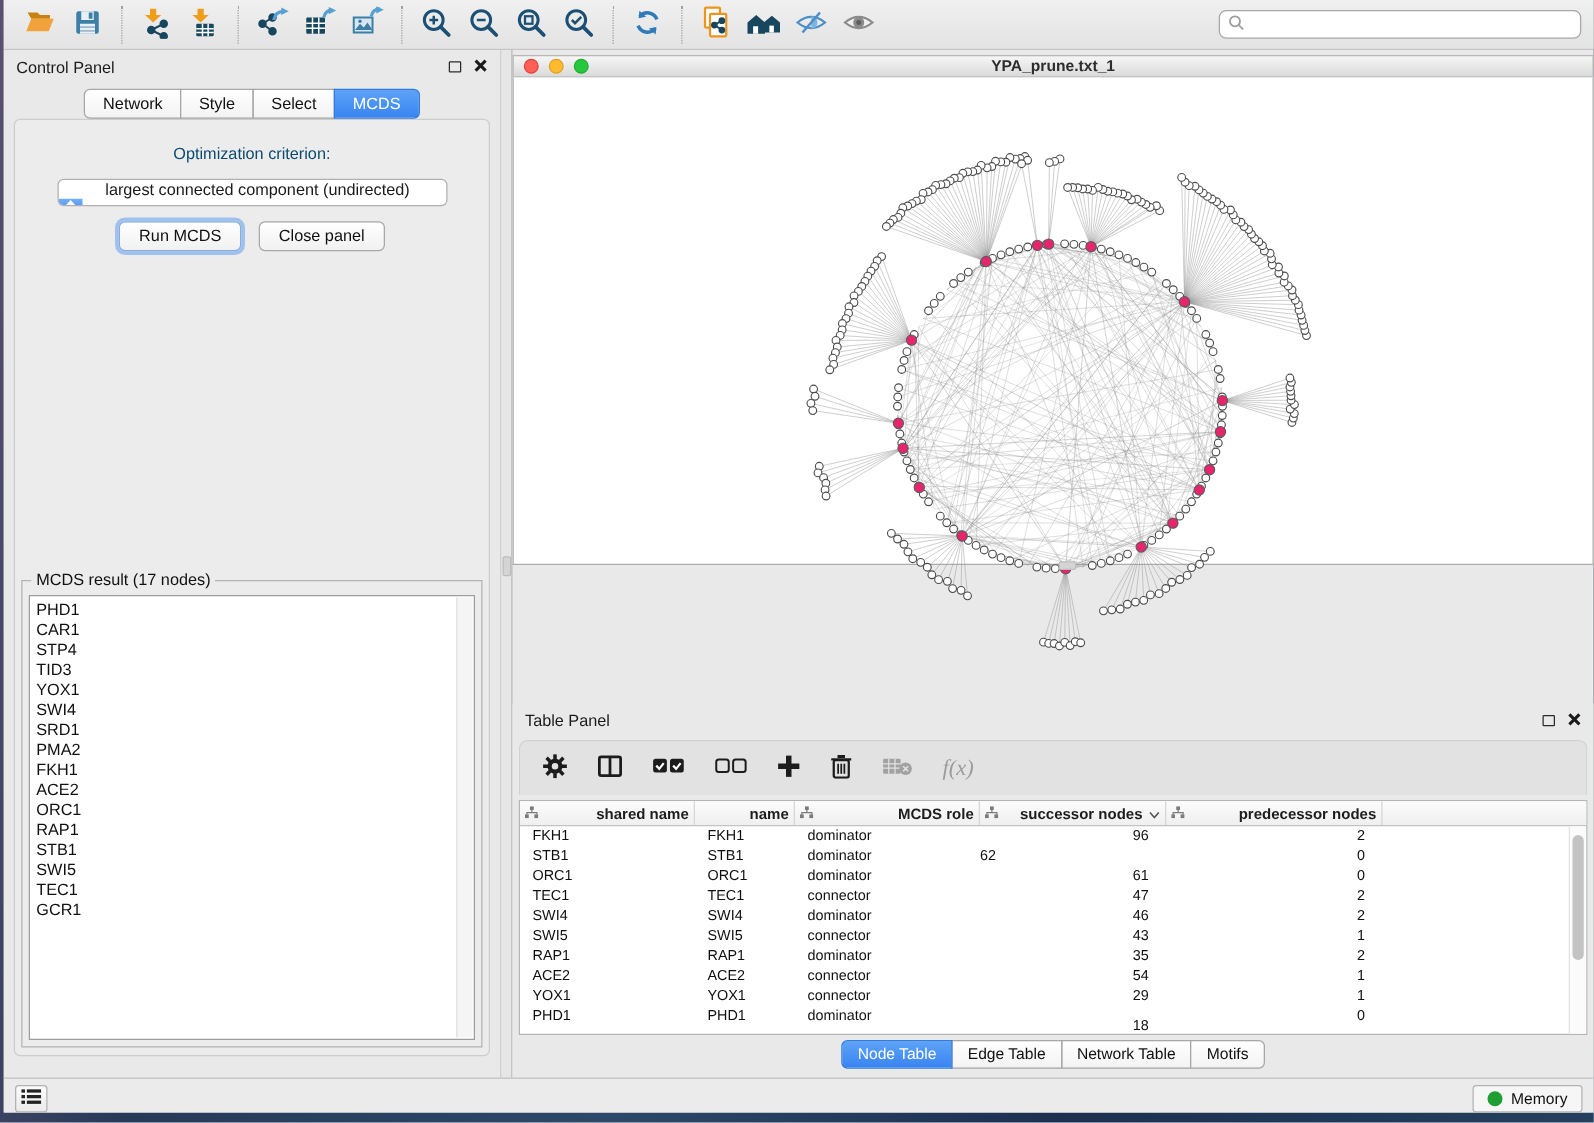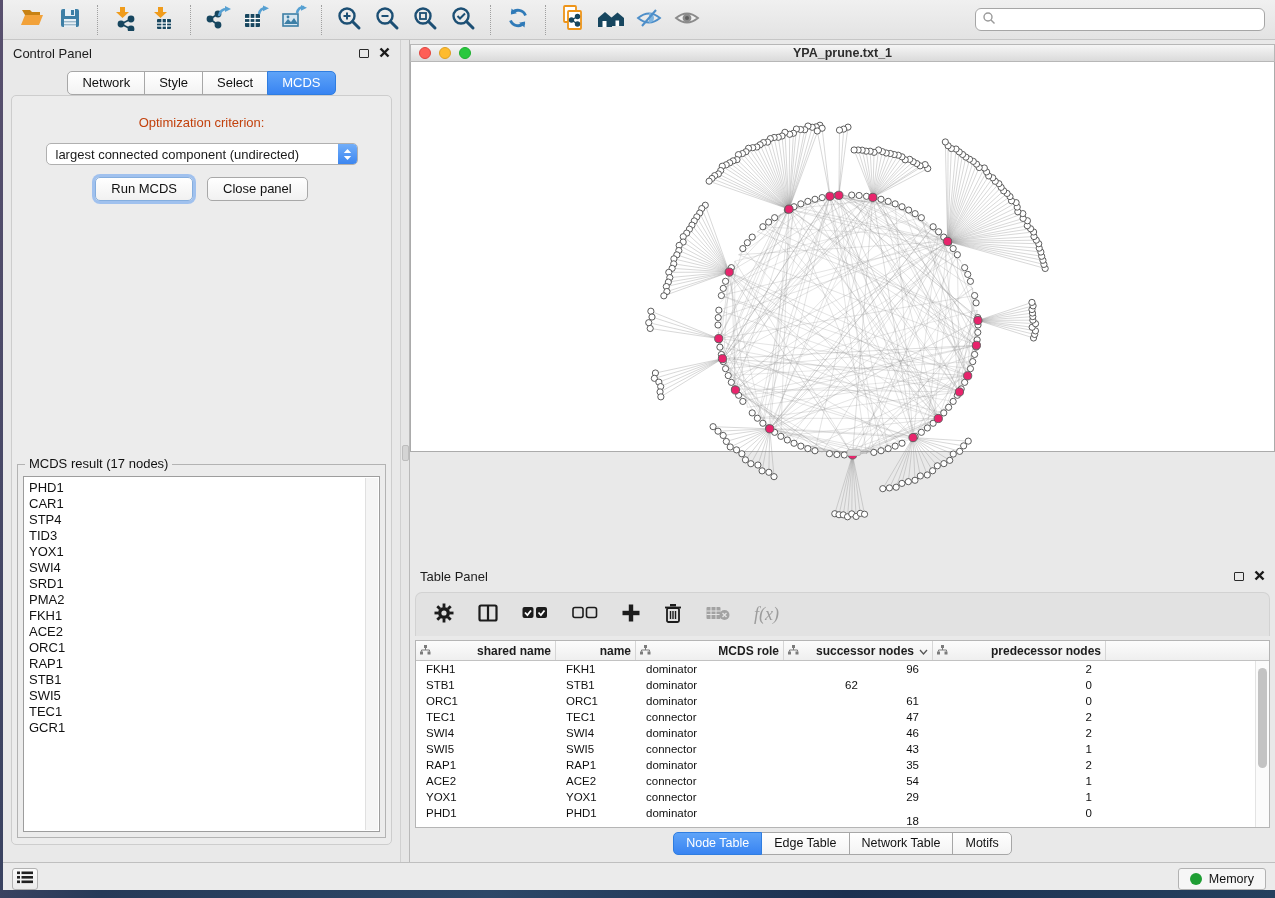--- a/index.html
+++ b/index.html
@@ -28,23 +28,23 @@
   .panel-icons { margin-left:auto; display:flex; gap:10px; align-items:center; }
   .float-ic { width:10px; height:9px; border:1.6px solid #2a2a2a; border-radius:1px; }
   .seg-row { display:flex; justify-content:center; margin-top:5px; position:relative; z-index:2; }
   .seg { background:linear-gradient(#ffffff,#f3f3f3); border:1px solid #a7a7a7; padding:3px 14px 4px;
     font-size:13px; margin-left:-1px; color:#111; }
   .seg:first-child { border-radius:5px 0 0 5px; margin-left:0; }
   .seg:last-child { border-radius:0 5px 5px 0; }
   .seg.active { background:linear-gradient(#5ea3f8,#3884f2); border-color:#2f7de0; color:#fff; position:relative; z-index:1; }
   .tab-content { position:absolute; left:8px; right:8px; top:55px; bottom:17px;
     background:#ececec; border:1px solid #cdcdcd; border-radius:5px; }
-  .opt-label { text-align:center; margin-top:19px; font-size:13px; color:#c2410c; }
+  .opt-label { text-align:center; margin-top:19px; font-size:13px; color:#0c4a6e; }
   .selectbox { width:312px; height:22px; margin:13px auto 0; background:#fff; border:1px solid #b0b0b0;
-    border-radius:5px; display:flex; align-items:center; overflow:hidden; }
+    border-radius:5px; display:flex; align-items:center; overflow:hidden;flex-direction:column; }
   .selectbox .val { flex:1; padding-left:9px; font-size:13px; white-space:nowrap; }
   .stepper { width:19px; align-self:stretch; background:linear-gradient(#72aef9,#3c86f0);
     display:flex; flex-direction:column; align-items:center; justify-content:center; gap:1px; }
   .stepper svg { display:block; }
   .btn-row { display:flex; justify-content:center; gap:14px; margin-top:12px; }
   .pbtn { background:linear-gradient(#ffffff,#f1f1f1); border:1px solid #a8a8a8; border-radius:5px;
     padding:3px 15px 4px; font-size:13px; color:#111; }
   .pbtn.focused { box-shadow:0 0 0 3px rgba(110,165,240,.6); border-color:#85aede; }
   .result-group { position:absolute; left:5px; right:5px; top:368px; bottom:6px; border:1px solid #b3b3b3; }
   .result-legend { position:absolute; top:-9px; left:7px; background:#ececec; padding:0 4px; font-size:13px; color:#111; }
@@ -1220,21 +1220,21 @@
               <div class="td" style="width: 140px; text-align: left; padding: 0px 0px 0px 10px;">FKH1</div>
               <div class="td" style="width: 80px; text-align: left; padding: 0px 0px 0px 10px;">FKH1</div>
               <div class="td" style="width: 148px; text-align: left; padding: 0px 0px 0px 10px;">dominator</div>
               <div class="td" style="width: 149px; text-align: right; padding: 0px 14px 0px 0px;">96</div>
               <div class="td" style="width: 173px; text-align: right; padding: 0px 14px 0px 0px;">2</div>
             </div>
             <div class="tr">
               <div class="td" style="width: 140px; text-align: left; padding: 0px 0px 0px 10px;">STB1</div>
               <div class="td" style="width: 80px; text-align: left; padding: 0px 0px 0px 10px;">STB1</div>
               <div class="td" style="width: 148px; text-align: left; padding: 0px 0px 0px 10px;">dominator</div>
-              <div class="td" style="width: 149px; text-align: center; padding: 0px 14px 0px 0px;">62</div>
+              <div class="td" style="width: 149px; text-align: left; padding: 0px 14px 0px 0px;">62</div>
               <div class="td" style="width: 173px; text-align: right; padding: 0px 14px 0px 0px;">0</div>
             </div>
             <div class="tr">
               <div class="td" style="width: 140px; text-align: left; padding: 0px 0px 0px 10px;">ORC1</div>
               <div class="td" style="width: 80px; text-align: left; padding: 0px 0px 0px 10px;">ORC1</div>
               <div class="td" style="width: 148px; text-align: left; padding: 0px 0px 0px 10px;">dominator</div>
               <div class="td" style="width: 149px; text-align: right; padding: 0px 14px 0px 0px;">61</div>
               <div class="td" style="width: 173px; text-align: right; padding: 0px 14px 0px 0px;">0</div>
             </div>
             <div class="tr">

